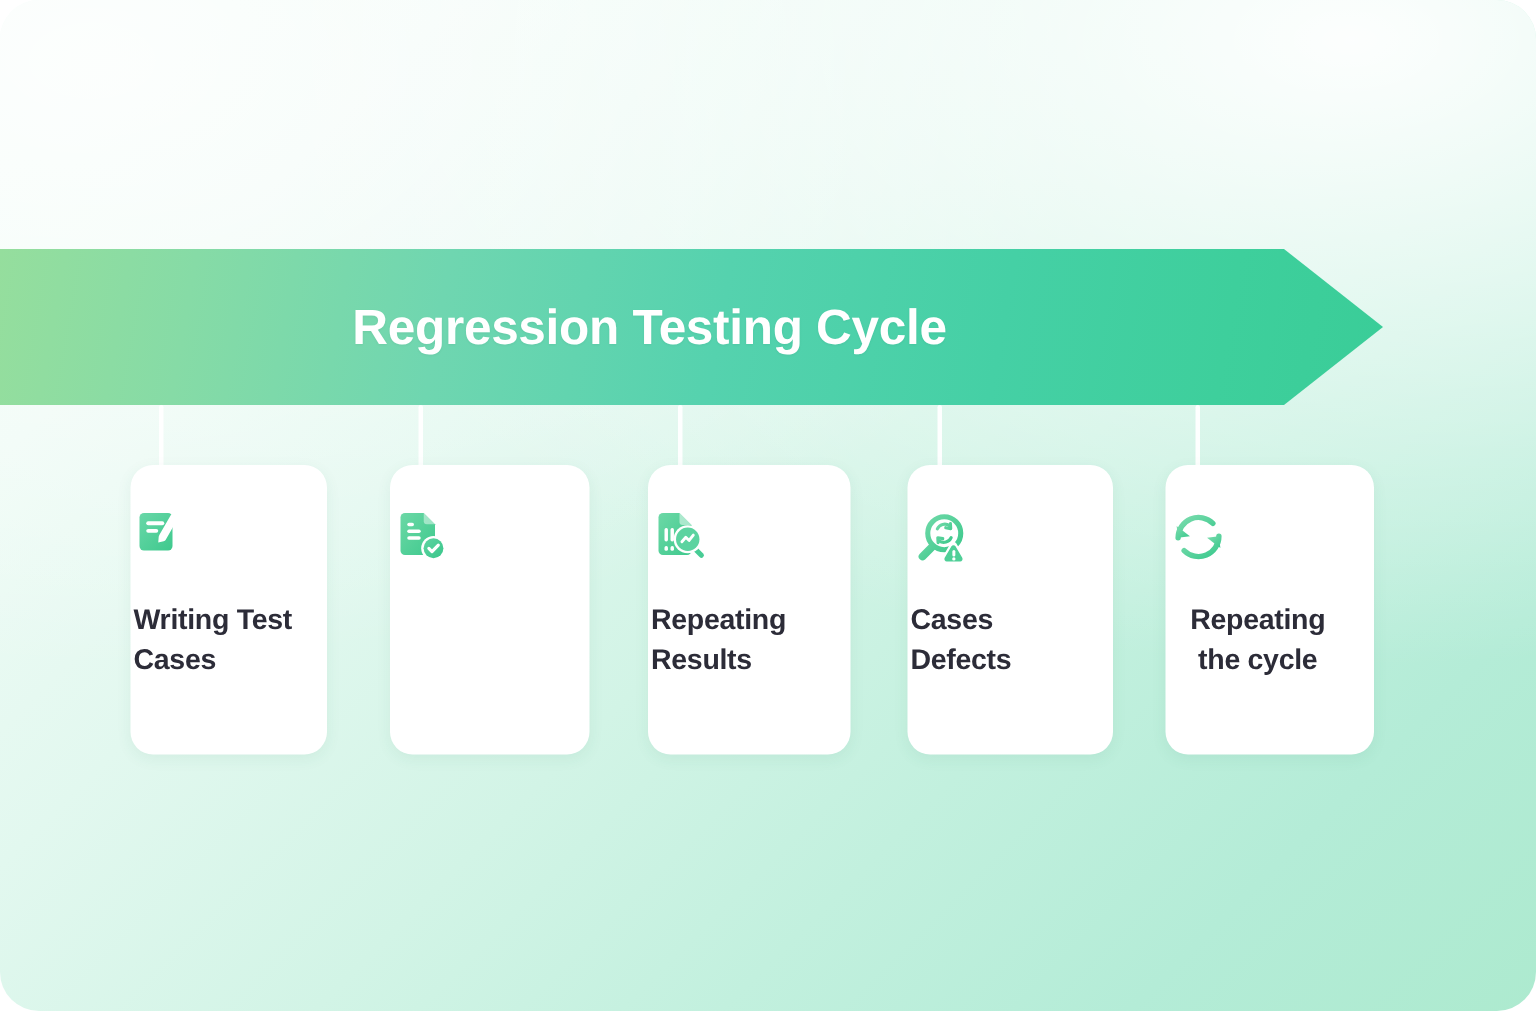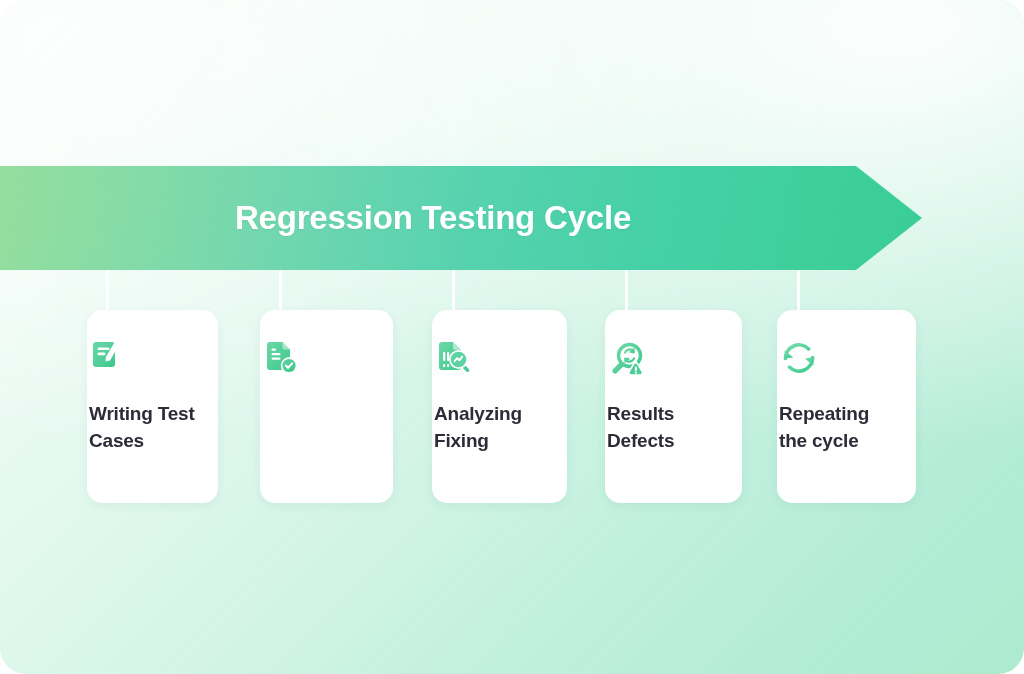--- a/index.html
+++ b/index.html
@@ -189,21 +189,21 @@
         <rect x="9" y="14" width="2.3" height="9" rx="1.1" fill="#ffffff"></rect>
         <rect x="13" y="14" width="2.3" height="9" rx="1.1" fill="#ffffff"></rect>
         <rect x="9" y="26" width="2.3" height="3.2" rx="1.1" fill="#ffffff"></rect>
         <rect x="13" y="26" width="2.3" height="3.2" rx="1.1" fill="#ffffff"></rect>
         <path d="M28.6 27.2l5 5" stroke="#48cc95" stroke-width="3.4" stroke-linecap="round"></path>
         <circle cx="24.5" cy="21.5" r="9.4" fill="#ffffff"></circle>
         <circle cx="24.5" cy="21.5" r="7.8" fill="#5cd3a0"></circle>
         <path d="M20.6 23.2l2.6-3 2.2 2.1 2.8-3.6" stroke="#ffffff" stroke-width="1.9" fill="none" stroke-linecap="round" stroke-linejoin="round"></path>
       </svg>
     </span>
-    <span class="card-label">Analyzing Fixing</span>
+    <span class="card-label">Repeating Results</span>
   </div>
 
   <div class="card" style="left:605px; width:137px;">
     <span class="card-icon">
       <svg viewBox="0 0 40 40" width="40" height="40">
         <defs>
           <linearGradient id="g4" x1="0" y1="0" x2="1" y2="1">
             <stop offset="0%" stop-color="#6cd8a6"></stop>
             <stop offset="100%" stop-color="#3ec98d"></stop>
           </linearGradient>
@@ -211,24 +211,24 @@
         <path d="M13.8 23.5L6.2 31.1a2.6 2.6 0 0 0 0 3.7 2.6 2.6 0 0 0 3.7 0l7.6-7.6z" fill="url(#g4)"></path>
         <circle cx="22.5" cy="17.5" r="11" fill="none" stroke="url(#g4)" stroke-width="3.4"></circle>
         <path d="M17.9 14.6a5.4 5.4 0 0 1 8-2.2M27.1 20.4a5.4 5.4 0 0 1-8 2.2" fill="none" stroke="url(#g4)" stroke-width="2.1" stroke-linecap="round"></path>
         <path d="M26.6 11.1l.2 3.3-3.3-.6M18.4 23.8l-.2-3.3 3.3.6" fill="none" stroke="url(#g4)" stroke-width="2.1" stroke-linecap="round" stroke-linejoin="round"></path>
         <path d="M26.6 24.4a2.3 2.3 0 0 1 4 0l5.1 8.8a2.3 2.3 0 0 1-2 3.5H23.5a2.3 2.3 0 0 1-2-3.5z" fill="#ffffff"></path>
         <path d="M27.3 26.2a1.6 1.6 0 0 1 2.7 0l4.5 7.7a1.6 1.6 0 0 1-1.4 2.4h-8.9a1.6 1.6 0 0 1-1.4-2.4z" fill="#4fcf97"></path>
         <rect x="27.9" y="28.6" width="2" height="4.4" rx="1" fill="#ffffff"></rect>
         <circle cx="28.9" cy="34.6" r="1.1" fill="#ffffff"></circle>
       </svg>
     </span>
-    <span class="card-label">Results Defects</span>
-  </div>
-
-  <div class="card" style="left:777px; width:139px;">
+    <span class="card-label">Cases Defects</span>
+  </div>
+
+  <div class="card" style="left:777px; width:139px;text-align:center;">
     <span class="card-icon">
       <svg viewBox="0 0 40 40" width="40" height="40">
         <defs>
           <linearGradient id="g5" x1="0" y1="0" x2="1" y2="1">
             <stop offset="0%" stop-color="#7cdcae"></stop>
             <stop offset="100%" stop-color="#3ac98d"></stop>
           </linearGradient>
         </defs>
         <path d="M6.4 20.5a13.6 13.6 0 0 1 23.2-9.6" fill="none" stroke="url(#g5)" stroke-width="3.6" stroke-linecap="round"></path>
         <path d="M33.6 19.5a13.6 13.6 0 0 1-23.2 9.6" fill="none" stroke="url(#g5)" stroke-width="3.6" stroke-linecap="round"></path>

